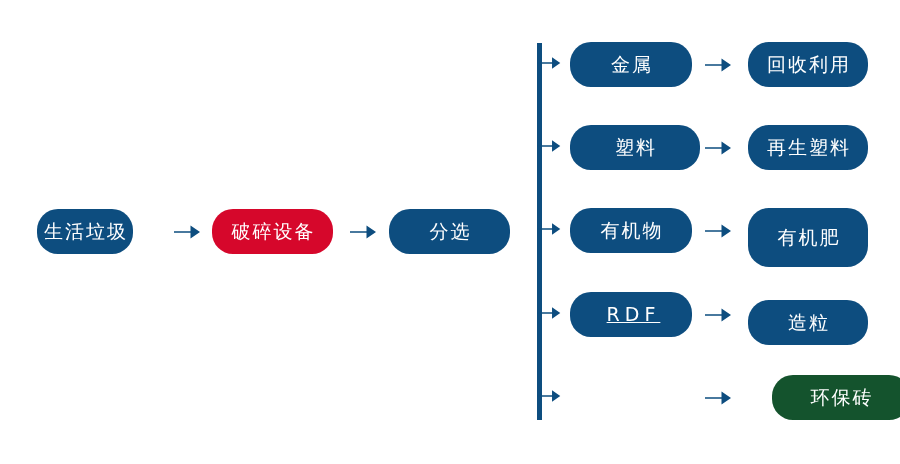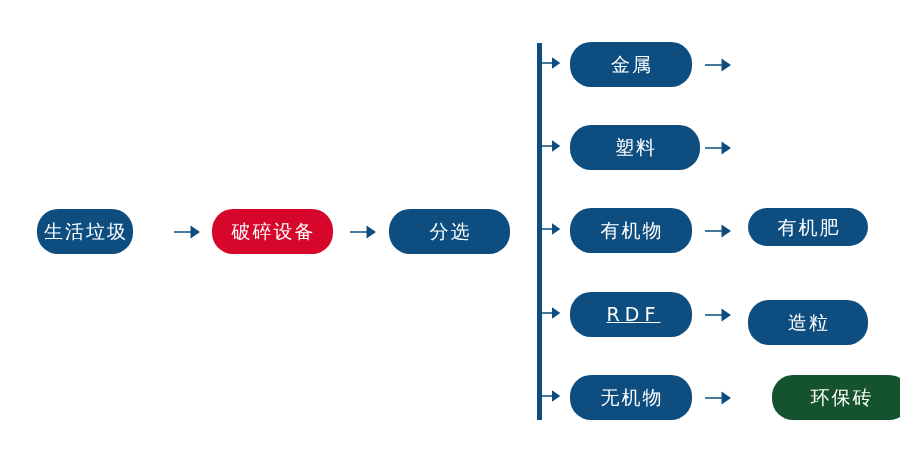--- a/index.html
+++ b/index.html
@@ -79,60 +79,61 @@
       <svg viewBox="0 0 30 30" xmlns="http://www.w3.org/2000/svg">
         <path d="M2 14.2 L18.5 14.2 L18.5 8.4 L28 15 L18.5 21.6 L18.5 15.8 L2 15.8 Z" fill="#0d4d7f"></path>
       </svg>
     </div>
     <div class="node" style="left: 570px; top: 42px; width: 122px; height: 45px; background: rgb(13, 77, 127);">金属</div>
     <div class="arrow" style="left: 703px; top: 50px;">
       <svg viewBox="0 0 30 30" xmlns="http://www.w3.org/2000/svg">
         <path d="M2 14.2 L18.5 14.2 L18.5 8.4 L28 15 L18.5 21.6 L18.5 15.8 L2 15.8 Z" fill="#0d4d7f"></path>
       </svg>
     </div>
+    <div class="node" style="left: 748px; top: 42px; width: 120px; height: 45px; background: rgb(13, 77, 127);">回收利用</div>
     <div class="branch-arrow" style="left: 536px; top: 133px;">
       <svg viewBox="0 0 30 30" xmlns="http://www.w3.org/2000/svg">
         <path d="M2 14.2 L18.5 14.2 L18.5 8.4 L28 15 L18.5 21.6 L18.5 15.8 L2 15.8 Z" fill="#0d4d7f"></path>
       </svg>
     </div>
     <div class="node" style="left: 570px; top: 125px; width: 130px; height: 45px; background: rgb(13, 77, 127);">塑料</div>
     <div class="arrow" style="left: 703px; top: 133px;">
       <svg viewBox="0 0 30 30" xmlns="http://www.w3.org/2000/svg">
         <path d="M2 14.2 L18.5 14.2 L18.5 8.4 L28 15 L18.5 21.6 L18.5 15.8 L2 15.8 Z" fill="#0d4d7f"></path>
       </svg>
     </div>
+    <div class="node" style="left: 748px; top: 125px; width: 120px; height: 45px; background: rgb(13, 77, 127);">再生塑料</div>
     <div class="branch-arrow" style="left: 536px; top: 216px;">
       <svg viewBox="0 0 30 30" xmlns="http://www.w3.org/2000/svg">
         <path d="M2 14.2 L18.5 14.2 L18.5 8.4 L28 15 L18.5 21.6 L18.5 15.8 L2 15.8 Z" fill="#0d4d7f"></path>
       </svg>
     </div>
     <div class="node" style="left: 570px; top: 208px; width: 122px; height: 45px; background: rgb(13, 77, 127); text-align: right;">有机物</div>
     <div class="arrow" style="left: 703px; top: 216px;">
       <svg viewBox="0 0 30 30" xmlns="http://www.w3.org/2000/svg">
         <path d="M2 14.2 L18.5 14.2 L18.5 8.4 L28 15 L18.5 21.6 L18.5 15.8 L2 15.8 Z" fill="#0d4d7f"></path>
       </svg>
     </div>
-    <div class="node" style="left: 748px; top: 208px; width: 120px; height: 38px; background: rgb(13, 77, 127);">有机肥</div>
+    <div class="node" style="left: 748px; top: 208px; width: 120px; height: 59px; background: rgb(13, 77, 127);">有机肥</div>
     <div class="branch-arrow" style="left: 536px; top: 300px;">
       <svg viewBox="0 0 30 30" xmlns="http://www.w3.org/2000/svg">
         <path d="M2 14.2 L18.5 14.2 L18.5 8.4 L28 15 L18.5 21.6 L18.5 15.8 L2 15.8 Z" fill="#0d4d7f"></path>
       </svg>
     </div>
     <div class="node latin" style="left: 570px; top: 292px; width: 122px; height: 45px; background: rgb(13, 77, 127);">RDF</div>
     <div class="arrow" style="left: 703px; top: 300px;">
       <svg viewBox="0 0 30 30" xmlns="http://www.w3.org/2000/svg">
         <path d="M2 14.2 L18.5 14.2 L18.5 8.4 L28 15 L18.5 21.6 L18.5 15.8 L2 15.8 Z" fill="#0d4d7f"></path>
       </svg>
     </div>
     <div class="node" style="left: 748px; top: 292px; width: 120px; height: 45px; background: rgb(13, 77, 127); margin-top: 8px;">造粒</div>
     <div class="branch-arrow" style="left: 536px; top: 383px;">
       <svg viewBox="0 0 30 30" xmlns="http://www.w3.org/2000/svg">
         <path d="M2 14.2 L18.5 14.2 L18.5 8.4 L28 15 L18.5 21.6 L18.5 15.8 L2 15.8 Z" fill="#0d4d7f"></path>
       </svg>
     </div>
-    <div class="node" style="left: 570px; top: 375px; width: 122px; height: 45px; background: rgb(13, 77, 127);">无机物</div>
     <div class="arrow" style="left: 703px; top: 383px;">
       <svg viewBox="0 0 30 30" xmlns="http://www.w3.org/2000/svg">
         <path d="M2 14.2 L18.5 14.2 L18.5 8.4 L28 15 L18.5 21.6 L18.5 15.8 L2 15.8 Z" fill="#0d4d7f"></path>
       </svg>
     </div>
     <div class="node" style="left: 772px; top: 375px; width: 138px; height: 45px; background: #14532d;">环保砖</div>
   </div>
 
 </body></html>

